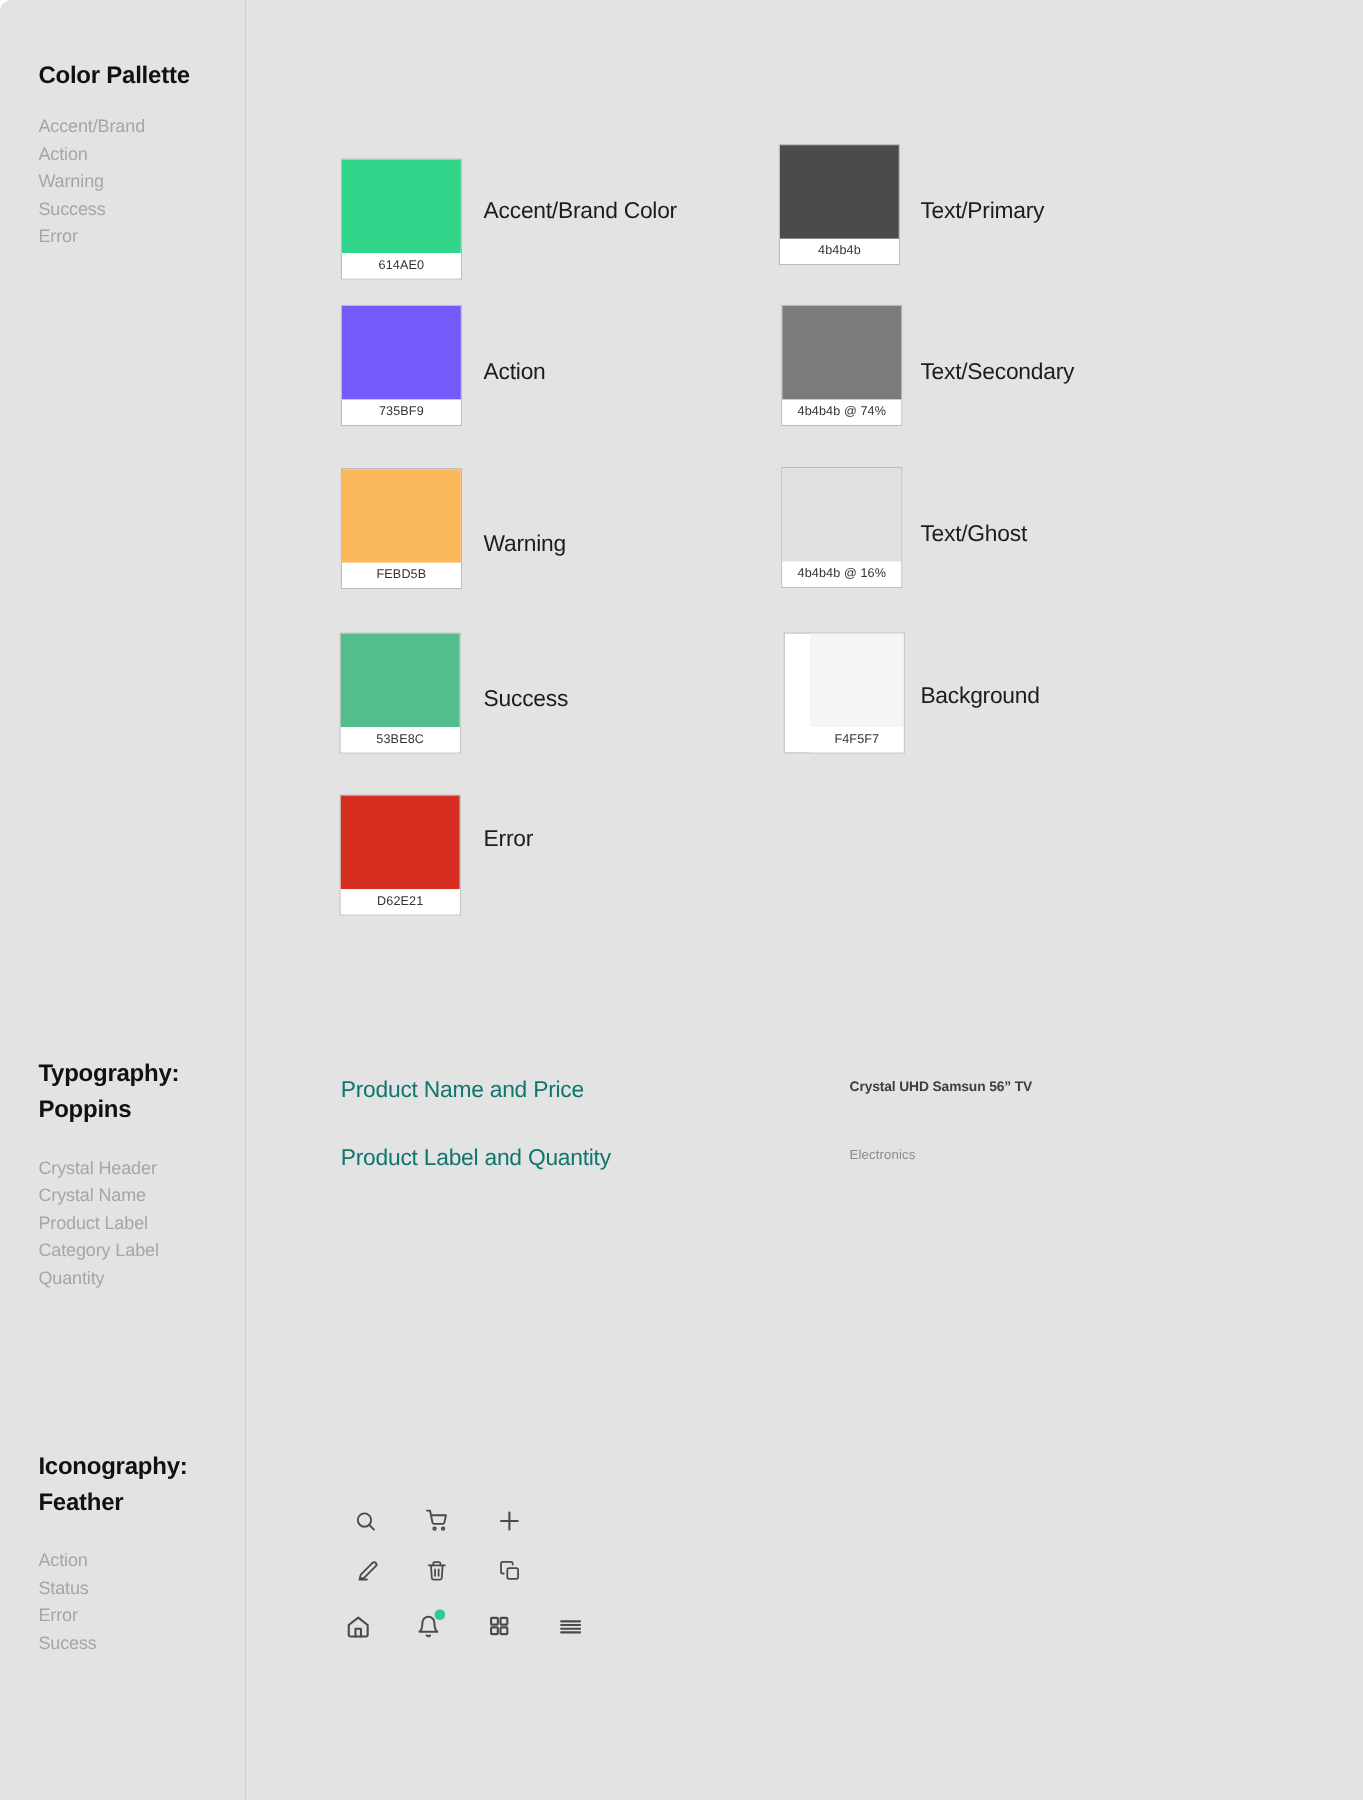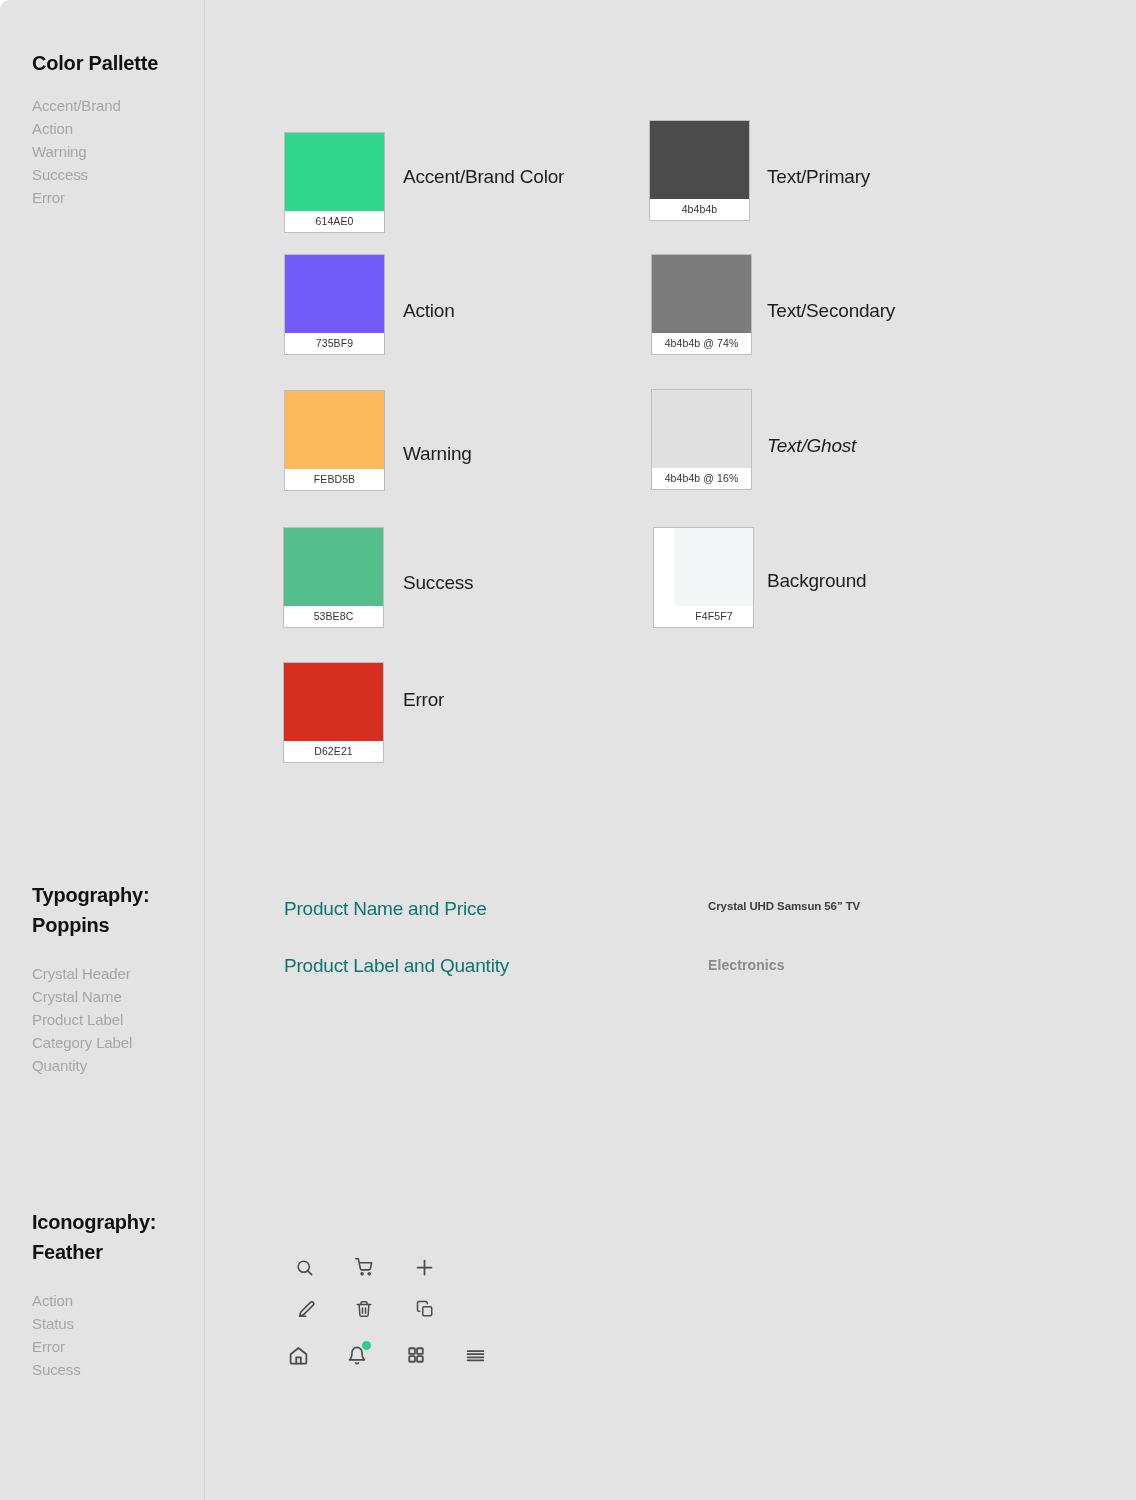--- a/index.html
+++ b/index.html
@@ -103,22 +103,22 @@
     position: absolute;
     font-size: 11.5px;
     font-weight: 600;
     color: #3d3d3d;
     letter-spacing: -0.1px;
     white-space: nowrap;
   }
 
   .type-sample-cat {
     position: absolute;
-    font-size: 14px;
-    font-weight: 700;
+    font-size: 11px;
+    font-weight: 400;
     color: #8a8a8a;
     letter-spacing: 0.1px;
     white-space: nowrap;
   }
 
   
   .icon-cell {
     position: absolute;
     width: 26px; height: 26px;
     display: flex; align-items: center; justify-content: center;
@@ -216,21 +216,21 @@
     <div class="swatch-card" style="left:434px; top:254px;">
       <span class="swatch-chip" style="background:#7b7b7b;"></span>
       <span class="swatch-hex">4b4b4b @ 74%</span>
     </div>
     <div class="swatch-name" style="left:550px; top:300px;">Text/Secondary</div>
 
     <div class="swatch-card" style="left:434px; top:389px;">
       <span class="swatch-chip" style="background:#e0e0e0;"></span>
       <span class="swatch-hex">4b4b4b @ 16%</span>
     </div>
-    <div class="swatch-name" style="left:550px; top:435px;font-style:italic;">Text/Ghost</div>
+    <div class="swatch-name" style="left:550px; top:435px;">Text/Ghost</div>
 
     <div class="swatch-card" style="left:436px; top:527px;padding-left:21px;">
       <span class="swatch-chip" style="background:#f4f5f7;"></span>
       <span class="swatch-hex">F4F5F7</span>
     </div>
     <div class="swatch-name" style="left:550px; top:570px;">Background</div>
 
     <div class="type-label" style="left:67px; top:898px;">Product Name and Price</div>
     <div class="type-sample-name" style="left:491px; top:900px;">Crystal UHD Samsun 56” TV</div>
 

